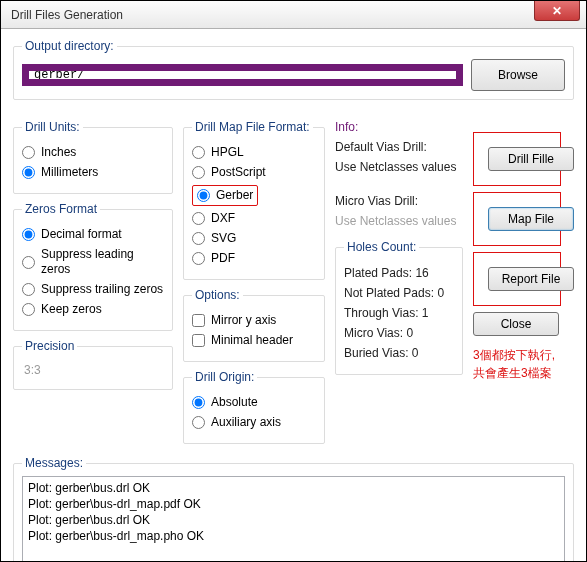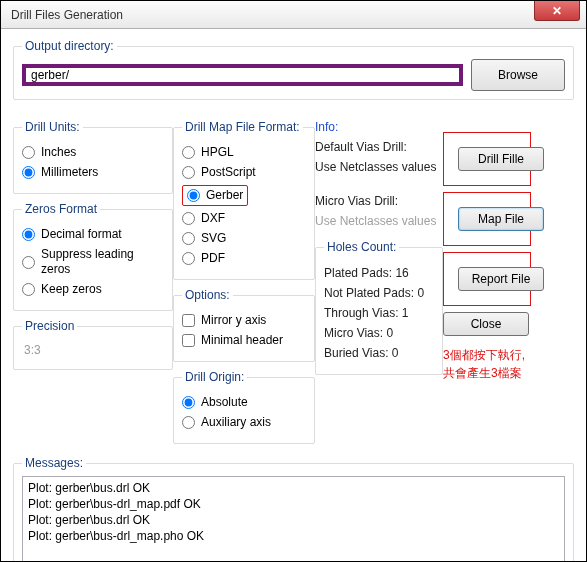--- a/index.html
+++ b/index.html
@@ -53,45 +53,47 @@
   }
   legend {
     color: #1a3e7a;
     padding: 0 3px;
     font-size: 12px;
   }
   .row { display: flex; gap: 8px; align-items: center; }
   input[type=text].textfield {
     flex: 1;
     height: 22px;
-    border: 4px solid #701a75;
+    border: 7px solid #701a75;
     padding: 2px 5px;
     font-size: 12px;
+    font-family: Liberation Mono, monospace;
   }
   .winbtn {
     min-width: 70px;
     height: 32px;
     border: 1px solid #707070;
     border-radius: 3px;
     background: linear-gradient(to bottom, #f5f5f5, #e1e1e1);
     font-size: 12px;
     padding: 0 26px;
     cursor: pointer;
   }
   .columns {
     display: flex;
+    gap: 10px;
     margin-top: 16px;
   }
   .col { flex: 0 0 auto; }
   .col1 { width: 160px; }
   .col2 { width: 142px; }
   .col3 { width: 128px; }
   .col4 { width: 88px; }
   .group-title {
-    color: #1d4ed8;
+    color: #701a75;
     margin: 4px 0 6px 0;
   }
   .radio,
   .check {
     display: flex;
     align-items: center;
     gap: 6px;
     margin: 5px 0;
     line-height: 15px;
   }
@@ -182,20 +184,24 @@
 
       <fieldset>
         <legend>Zeros Format</legend>
         <label class="radio">
           <input type="radio" name="zf" checked="" style="">
           <span>Decimal format</span>
         </label>
         <label class="radio">
           <input type="radio" name="zf" style="">
           <span>Suppress leading zeros</span>
+        </label>
+        <label class="radio">
+          <input type="radio" name="zf" style="">
+          <span>Suppress trailing zeros</span>
         </label>
         <label class="radio">
           <input type="radio" name="zf" style="">
           <span>Keep zeros</span>
         </label>
       </fieldset>
 
       <fieldset>
         <legend>Precision</legend>
         <div class="precision-val">3:3</div>

